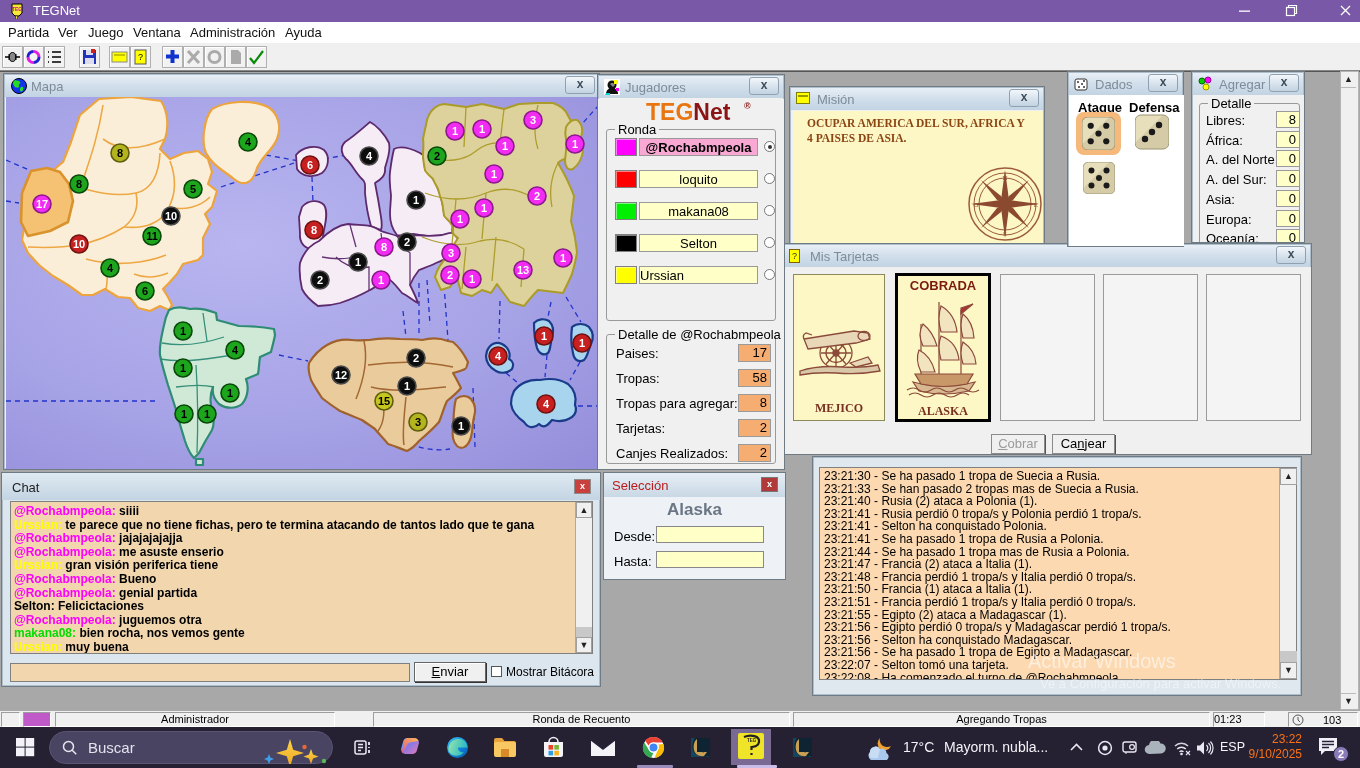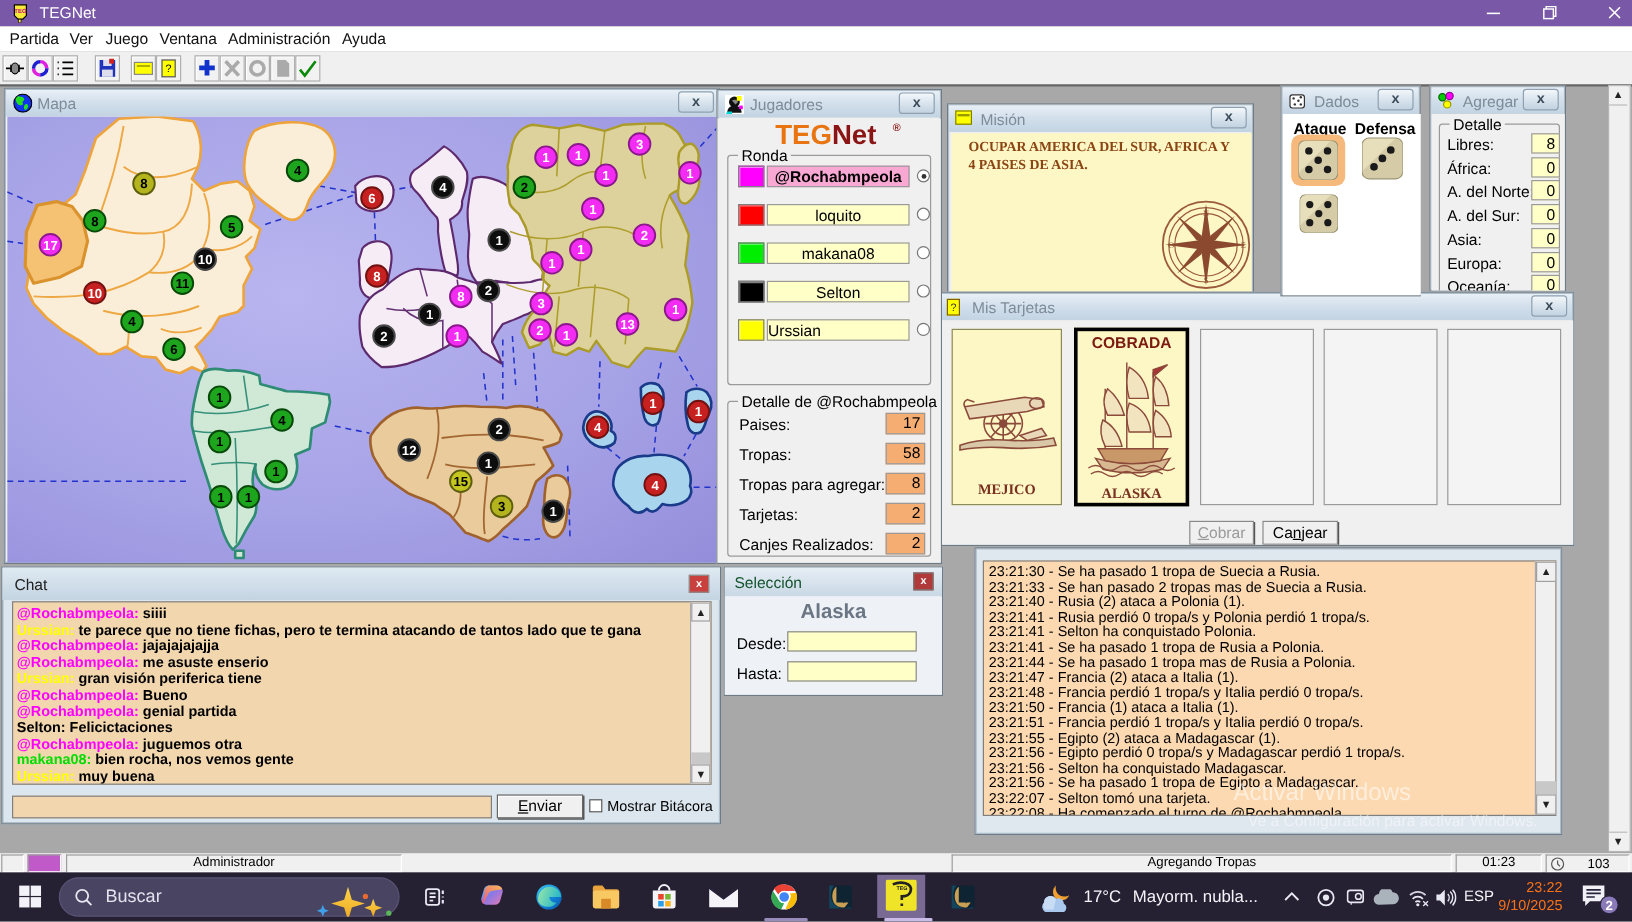--- a/index.html
+++ b/index.html
@@ -689,21 +689,21 @@
     </div>
   </div>
   <div class="abs" style="left:8px;top:190px;width:400px;height:19px;background:#f2d6ad;border:1px solid #808080"></div>
   <div class="abs" style="left:412px;top:189px;width:72px;height:20px;background:#f0f0f0;border:1px solid #666;box-shadow:inset 1px 1px 0 #fff,1px 1px 0 #333;text-align:center;font-size:13px;line-height:18px"><u>E</u>nviar</div>
   <div class="abs" style="left:489px;top:193px;width:11px;height:11px;background:#fff;border:1px solid #555"></div>
   <span class="abs" style="left:504px;top:192px;font-size:12px;white-space:nowrap">Mostrar Bitácora</span>
 </div>
 
 <div class="win" style="left:603px;top:472px;width:183px;height:108px;z-index:13;background:#eef2f7">
   <div class="abs" style="left:0;top:0;width:181px;height:24px;background:linear-gradient(#e6eef5,#c9d8e5)"></div>
-  <span class="abs" style="left:8px;top:5px;font-size:13px;color:#14532d">Selección</span>
+  <span class="abs" style="left:8px;top:5px;font-size:13px;color:#b91c1c">Selección</span>
   <div class="rclose" style="right:7px;top:4px;background:#b03a3a;border-color:#777"></div>
   <div class="abs" style="left:0;top:24px;width:181px;height:82px;background:#eef2f7">
     <div class="abs" style="left:0;right:0;top:3px;text-align:center;font-size:17px;font-weight:bold;color:#6b7685">Alaska</div>
     <span class="abs" style="left:10px;top:32px;font-size:13px">Desde:</span>
     <div class="abs" style="left:52px;top:29px;width:108px;height:17px;background:#ffffc8;border:1px solid #888"></div>
     <span class="abs" style="left:10px;top:57px;font-size:13px">Hasta:</span>
     <div class="abs" style="left:52px;top:54px;width:108px;height:17px;background:#ffffc8;border:1px solid #888"></div>
   </div>
 </div>
 
@@ -711,22 +711,23 @@
   <div class="abs" style="left:0;top:0;width:15px;height:16px;background:#f0f0f0;border-bottom:1px solid #bbb;text-align:center;font-size:9px;line-height:15px;color:#222">▲</div>
   <div class="abs" style="left:0;bottom:0;width:15px;height:16px;background:#f0f0f0;border-top:1px solid #bbb;text-align:center;font-size:9px;line-height:15px;color:#222">▼</div>
 </div>
 
 <div class="abs" style="left:1028px;top:650px;z-index:20;color:rgba(255,255,255,.55);font-size:20px">Activar Windows</div>
 <div class="abs" style="left:1040px;top:676px;z-index:20;color:rgba(255,255,255,.5);font-size:13px;white-space:nowrap">Ve a Configuración para activar Windows.</div>
 <div id="statusbar" class="abs">
   <div class="sseg" style="left:1px;width:19px"></div>
   <div class="sseg" style="left:23px;width:28px;background:#c05ac8"></div>
   <div class="sseg" style="left:55px;width:280px;text-align:center">Administrador</div>
+  <div class="sseg" style="left:373px;width:417px;text-align:center">Ronda de Recuento</div>
   <div class="sseg" style="left:793px;width:417px;text-align:center">Agregando Tropas</div>
-  <div class="sseg" style="left:1213px;width:72px;text-align:center">01:23</div>
+  <div class="sseg" style="left:1213px;width:52px;">01:23</div>
   <div class="sseg" style="left:1288px;width:70px">
       <svg class="abs" style="left:3px;top:1px" width="12" height="12" viewBox="0 0 12 12">
         <circle cx="6" cy="6" r="5" fill="none" stroke="#555"></circle>
         <path d="M6 3v3l2 2" fill="none" stroke="#555"></path>
       </svg>
       <span class="abs" style="left:34px;top:1px">103</span>
     </div>
 </div>
 <div id="taskbar" class="abs">
   <svg class="abs" style="left:15px;top:10px" width="20" height="20" viewBox="0 0 20 20">

